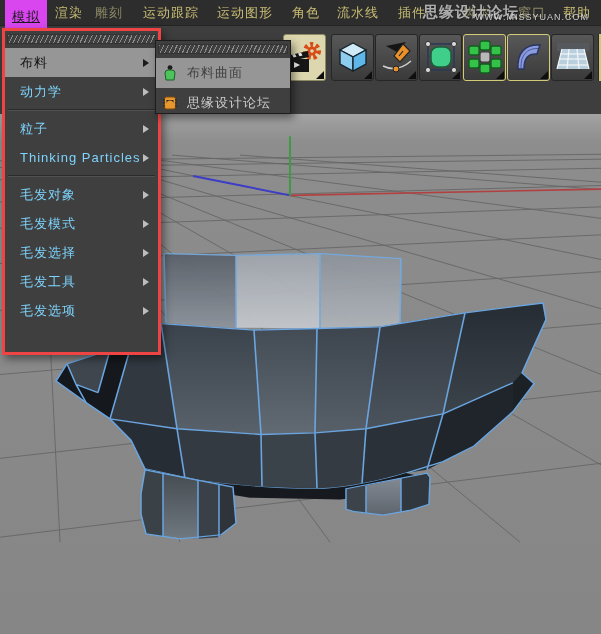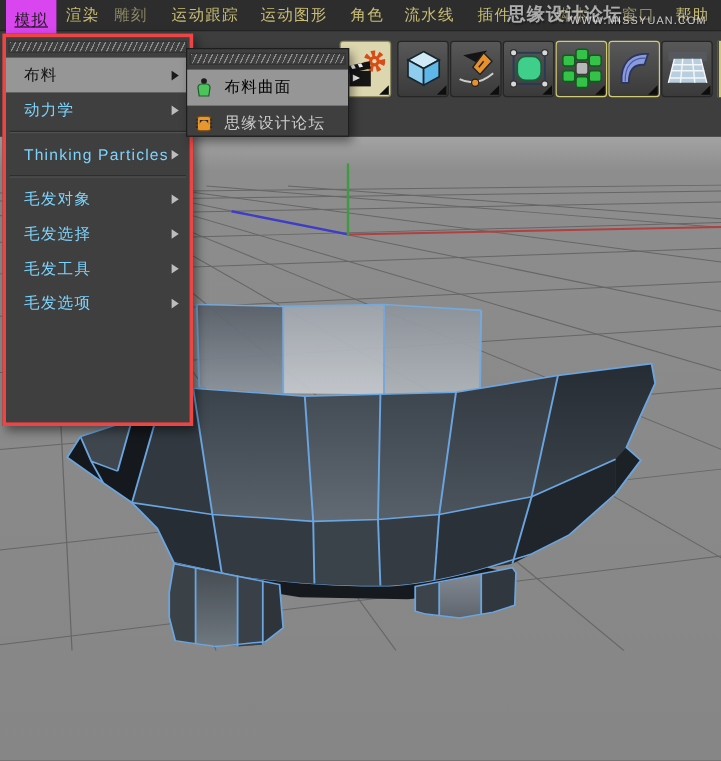--- a/index.html
+++ b/index.html
@@ -88,21 +88,21 @@
   
   .submenu{
     position:absolute;left:155px;top:40px;width:134px;height:72px;
     background:#3f3f3f;border:1px solid #1d1d1d;
     box-shadow:3px 4px 8px rgba(0,0,0,0.45);z-index:55;
   }
   .smrow{
     height:30px;display:flex;align-items:center;gap:8px;
     padding:0 6px 0 5px;font-size:13px;color:#cdcdcd;letter-spacing:1px;
   }
-  .smrow.hl{background:#969696;color:#000000;}
+  .smrow.hl{background:#969696;color:#404040;}
   .smrow svg{flex:0 0 auto;}
 </style>
 </head>
 <body>
 
 <div class="viewport">
   <svg width="601" height="521" viewBox="0 113 601 634" preserveAspectRatio="none">
     <defs>
       <linearGradient id="gBackC" x1="0" y1="0" x2="0" y2="1">
         <stop offset="0" stop-color="#9fa5ad"></stop>
@@ -376,26 +376,34 @@
   <div class="ddrow hl">
     <span class="lbl">布料</span>
     <span class="arrowR"></span>
   </div>
   <div class="ddrow">
     <span class="lbl">动力学</span>
     <span class="arrowR"></span>
   </div>
   <div class="ddsep"></div>
   <div class="ddrow">
+    <span class="lbl">粒子</span>
+    <span class="arrowR"></span>
+  </div>
+  <div class="ddrow">
     <span class="lbl">Thinking Particles</span>
     <span class="arrowR"></span>
   </div>
   <div class="ddsep"></div>
   <div class="ddrow">
     <span class="lbl">毛发对象</span>
+    <span class="arrowR"></span>
+  </div>
+  <div class="ddrow">
+    <span class="lbl">毛发模式</span>
     <span class="arrowR"></span>
   </div>
   <div class="ddrow">
     <span class="lbl">毛发选择</span>
     <span class="arrowR"></span>
   </div>
   <div class="ddrow">
     <span class="lbl">毛发工具</span>
     <span class="arrowR"></span>
   </div>

